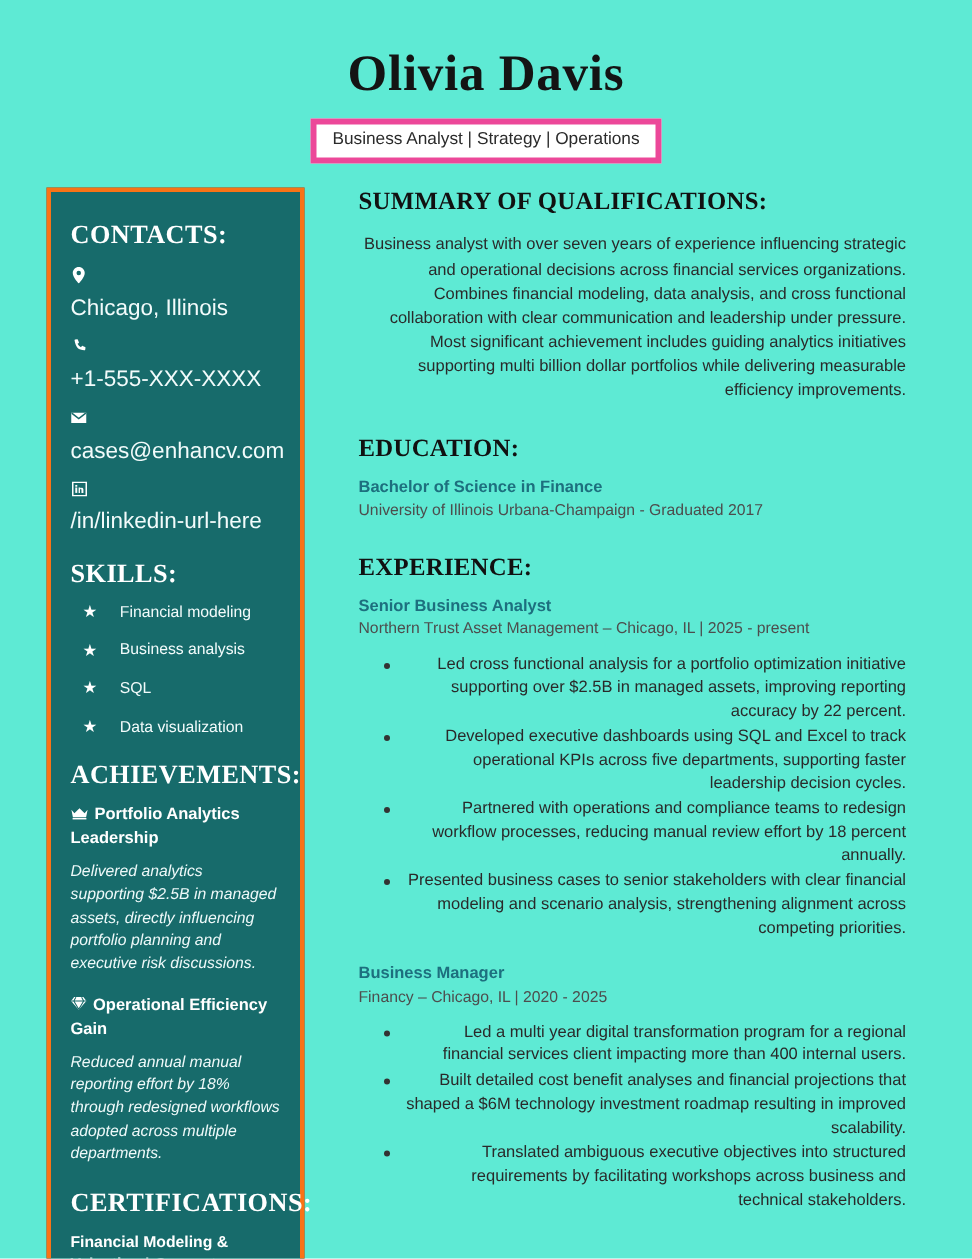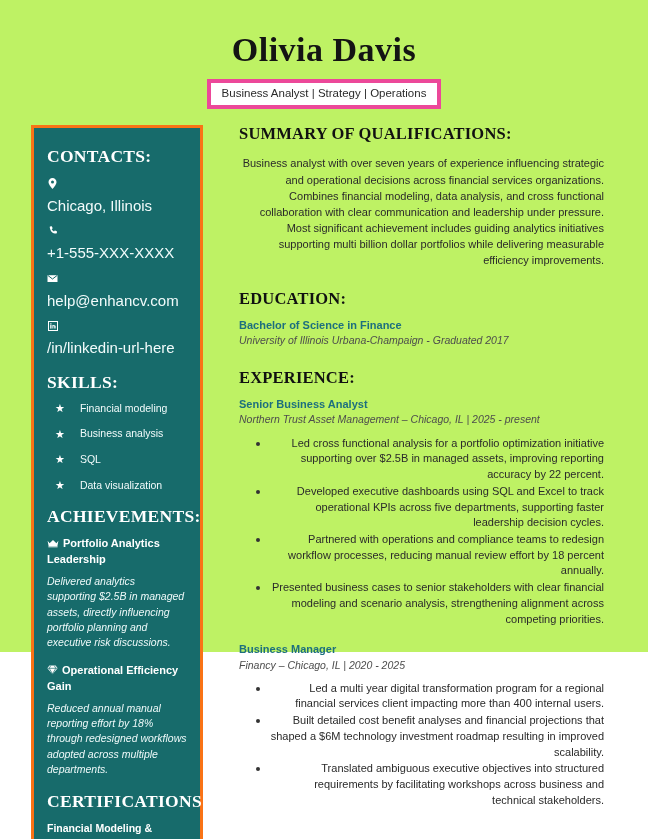--- a/index.html
+++ b/index.html
@@ -11,22 +11,22 @@
     width: 648px;
     height: 839px;
     font-family: "Liberation Sans", sans-serif;
     color: #222222;
     position: relative;
     overflow: hidden;
   }
 
   .page {
     width: 648px;
-    height: 652px;
-    background: #bef264;
+    height: 839px;
+    background: #5eead4;
     position: relative;
     box-sizing: border-box;
   }
 
   
   .header {
     padding-top: 32px;
     text-align: center;
   }
   .full-name {
@@ -169,21 +169,20 @@
 
   .entry-title {
     font-size: 11px;
     font-weight: bold;
     color: #1d6f7e;
     line-height: 1.3;
     margin-bottom: 1px;
   }
   .entry-sub {
     font-size: 10.5px;
-    font-style: italic;
     color: #4d4d4d;
     line-height: 1.35;
   }
 
   ul.bullets {
     margin: 9px 0 0 0;
     padding: 0 0 0 17px;
     list-style: none;
   }
   ul.bullets li {
@@ -245,21 +244,21 @@
           <span>+1-555-XXX-XXXX</span>
         </div>
 
         <div class="contact-row">
           <span class="contact-icon">
             <svg width="11" height="9" viewBox="0 0 11 9">
                 <path d="M.5 1.2h10V8H.5z" fill="#ffffff"></path>
                 <path d="M.8 1.4 5.5 5l4.7-3.6" stroke="#176b6b" stroke-width="1" fill="none"></path>
               </svg>
           </span>
-          <span>help@enhancv.com</span>
+          <span>cases@enhancv.com</span>
         </div>
 
         <div class="contact-row">
           <span class="contact-icon">
             <svg width="10" height="10" viewBox="0 0 10 10">
                 <rect x="0.5" y="0.5" width="9" height="9" fill="none" stroke="#ffffff" stroke-width="1"></rect>
                 <rect x="2.2" y="4" width="1.3" height="3.6" fill="#ffffff"></rect>
                 <rect x="2.2" y="2.3" width="1.3" height="1.2" fill="#ffffff"></rect>
                 <path d="M4.4 4h1.2v.6c.3-.5 1.6-.7 2 .5v2.5H6.3V5.5c0-.8-1-.7-1 0v2.1H4.4z" fill="#ffffff"></path>
               </svg>

